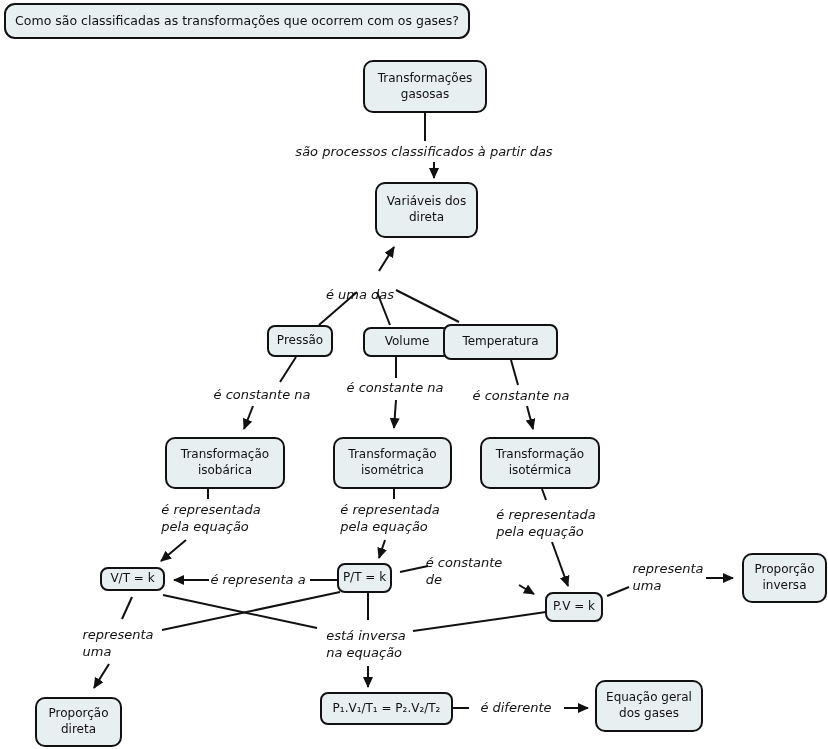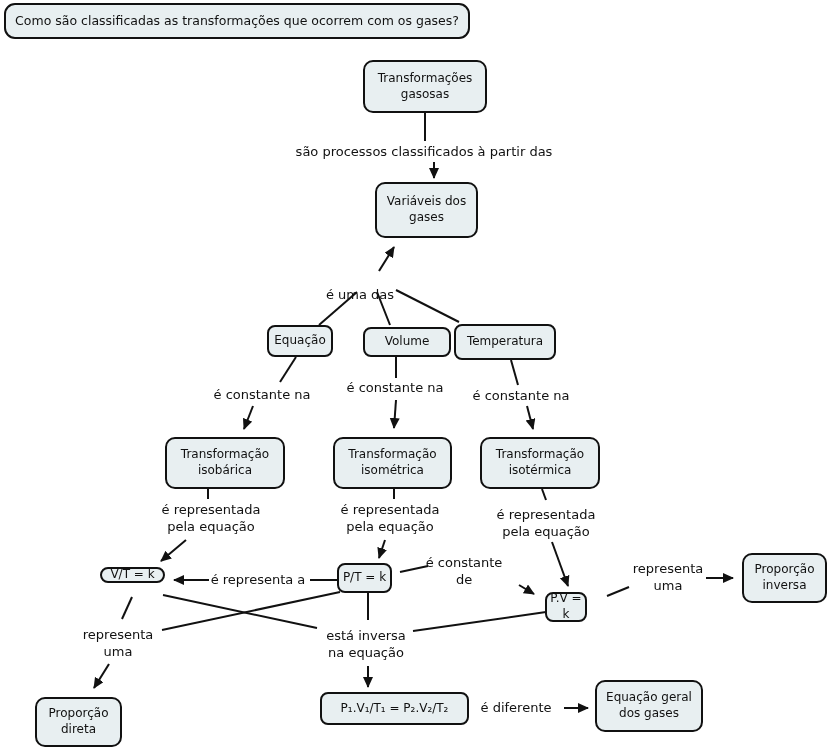--- a/index.html
+++ b/index.html
@@ -19,22 +19,22 @@
     position:absolute;box-sizing:border-box;
     background:var(--node-fill);border:2px solid var(--ink);border-radius:10px;
     display:flex;align-items:center;justify-content:center;
     text-align:center;font-size:12px;line-height:1.32;
     white-space:pre-line;z-index:2;
   }
   .node.small{border-radius:8px;}
   .question{font-size:12.5px;white-space:nowrap;border-radius:11px;}
   .lbl{
     position:absolute;transform:translate(-50%,-50%);
-    text-align:center;font-size:13px;line-height:1.34;
-    white-space:pre-line;z-index:1;
+    text-align:left;font-size:13px;line-height:1.34;
+    white-space:pre-line;z-index:1;font-style:italic;
   }
 </style>
 </head>
 <body>
 
 <div class="canvas">
 
   <svg class="wires" viewBox="0 0 828 749">
     <defs>
       <marker id="ah" markerUnits="userSpaceOnUse" markerWidth="12" markerHeight="11" refX="10" refY="5" orient="auto">
@@ -102,50 +102,50 @@
       <line x1="564" y1="708" x2="588" y2="708" marker-end="url(#ah)"></line>
     </g>
   </svg>
 
   <div class="node question" style="left:4px;top:3px;width:466px;height:36px">Como são classificadas as transformações que ocorrem com os gases?</div>
 
   <div class="node" style="left:363px;top:60px;width:124px;height:53px">Transformações
 gasosas</div>
 
   <div class="node" style="left:375px;top:182px;width:103px;height:56px">Variáveis dos
-gases</div>
+direta</div>
 
-  <div class="node small" style="left:267px;top:325px;width:66px;height:32px">Equação</div>
+  <div class="node small" style="left:267px;top:325px;width:66px;height:32px">Pressão</div>
 
   <div class="node small" style="left:363px;top:327px;width:88px;height:30px">Volume</div>
 
-  <div class="node small" style="left:454px;top:324px;width:102px;height:36px">Temperatura</div>
+  <div class="node small" style="left:443px;top:324px;width:115px;height:36px">Temperatura</div>
 
   <div class="node" style="left:165px;top:437px;width:120px;height:52px">Transformação
 isobárica</div>
 
   <div class="node" style="left:333px;top:437px;width:119px;height:52px">Transformação
 isométrica</div>
 
   <div class="node" style="left:480px;top:437px;width:120px;height:52px">Transformação
 isotérmica</div>
 
-  <div class="node small" style="left:100px;top:567px;width:65px;height:16px">V/T = k</div>
+  <div class="node small" style="left:100px;top:567px;width:65px;height:24px">V/T = k</div>
 
   <div class="node small" style="left:337px;top:563px;width:55px;height:30px">P/T = k</div>
 
-  <div class="node small" style="left:545px;top:592px;width:42px;height:30px">P.V = k</div>
+  <div class="node small" style="left:545px;top:592px;width:58px;height:30px">P.V = k</div>
 
   <div class="node" style="left:742px;top:553px;width:85px;height:50px">Proporção
 inversa</div>
 
   <div class="node" style="left:35px;top:697px;width:87px;height:50px">Proporção
 direta</div>
 
-  <div class="node small" style="left:320px;top:692px;width:149px;height:33px">P₁.V₁/T₁ = P₂.V₂/T₂</div>
+  <div class="node small" style="left:320px;top:692px;width:133px;height:33px">P₁.V₁/T₁ = P₂.V₂/T₂</div>
 
   <div class="node" style="left:595px;top:680px;width:108px;height:52px">Equação geral
 dos gases</div>
 
   <div class="lbl" style="left:424px;top:152px">são processos classificados à partir das</div>
 
   <div class="lbl" style="left:360px;top:295px">é uma das</div>
 
   <div class="lbl" style="left:262px;top:395px">é constante na</div>
 

